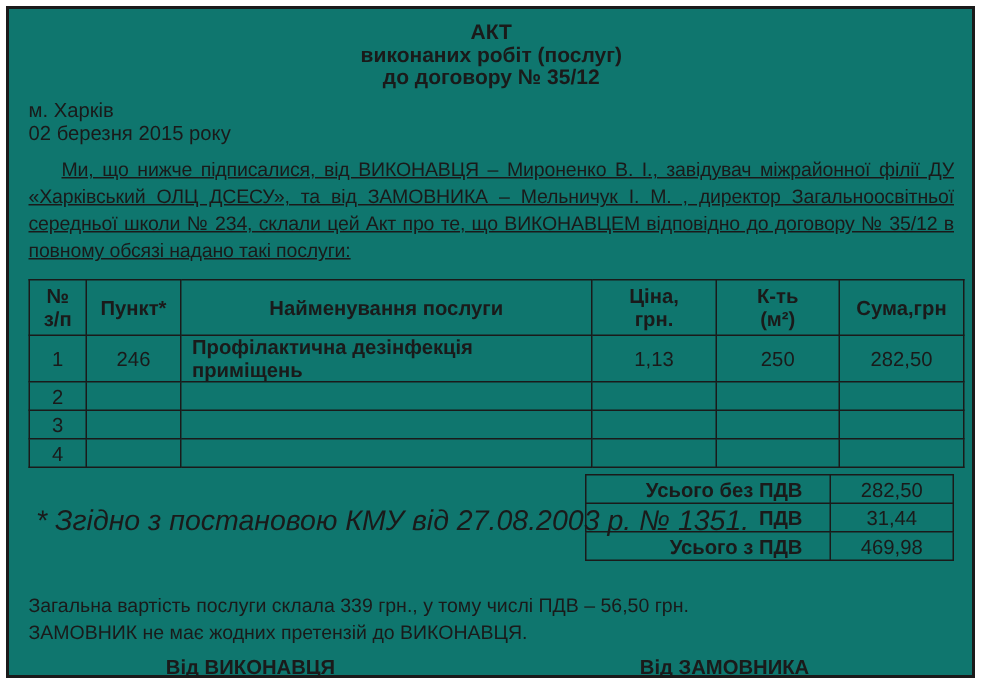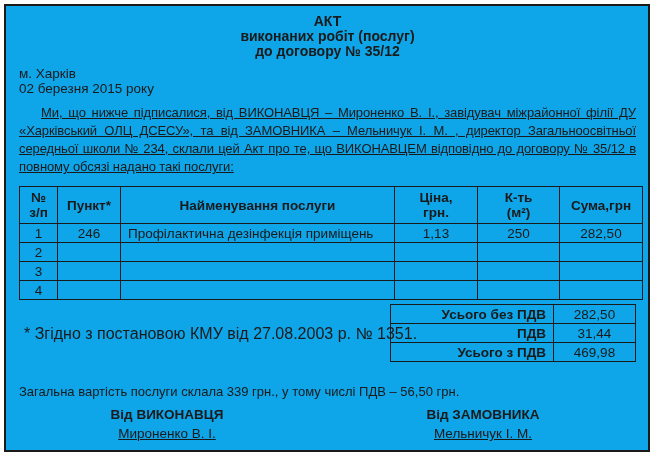--- a/index.html
+++ b/index.html
@@ -12,21 +12,21 @@
     font-family: "Liberation Sans", sans-serif;
     color: #1a1a1a;
   }
   .page {
     position: absolute;
     left: 4px; top: 4px;
     width: 646px; height: 448px;
     border: 2px solid #1a1a1a;
     box-sizing: border-box;
     padding: 6px 12px 0 13px;
-    background: #0ea5e9;
+    background: #0f766e;
   }
   .title-block {
     text-align: center;
     font-weight: bold;
     font-size: 14px;
     line-height: 15px;
     margin-top: 2px;
   }
   .meta-row {
     display: flex;
@@ -66,57 +66,59 @@
   }
   table.main-table td {
     font-size: 13.5px;
     text-align: center;
     height: 19px;
     padding: 0 4px;
   }
   table.main-table td.cell-service {
     text-align: left;
     padding-left: 7px;
+    font-weight: bold;
   }
   .col-num     { width: 38px; }
   .col-point   { width: 63px; }
   .col-service { width: 274px; }
   .col-price   { width: 83px; }
   .col-qty     { width: 82px; }
   .col-sum     { width: 83px; }
 
   .totals-area {
     position: relative;
     height: 64px;
     margin-top: 4px;
   }
   .footnote {
     position: absolute;
     left: 5px;
     top: 21px;
-    font-size: 16px;
+    font-style: italic;
+    font-size: 19px;
   }
   table.totals-table {
     position: absolute;
     right: 0;
     top: 0;
     border-collapse: collapse;
     table-layout: fixed;
   }
   table.totals-table td {
     border: 1.5px solid #1a1a1a;
     height: 19px;
     font-size: 13.5px;
     box-sizing: border-box;
   }
   td.t-label {
     width: 163px;
     font-weight: bold;
     text-align: right;
-    padding-right: 7px;
+    padding-right: 18px;
   }
   td.t-value {
     width: 82px;
     text-align: center;
   }
   .closing {
     margin-top: 15px;
     font-size: 13px;
     line-height: 18px;
   }
@@ -225,20 +227,21 @@
         <tr>
           <td class="t-label">Усього з ПДВ</td>
           <td class="t-value">469,98</td>
         </tr>
       </tbody>
     </table>
   </div>
 
   <div class="closing">
     <div>Загальна вартість послуги склала 339 грн., у тому числі ПДВ – 56,50 грн.</div>
+    <div>ЗАМОВНИК не має жодних претензій до ВИКОНАВЦЯ.</div>
   </div>
 
   <div class="signatures">
     <div class="sig sig-executor">
       <div class="sig-role">Від ВИКОНАВЦЯ</div>
       <div class="sig-name">Мироненко В. І.</div>
     </div>
     <div class="sig sig-customer">
       <div class="sig-role">Від ЗАМОВНИКА</div>
       <div class="sig-name">Мельничук І. М.</div>

